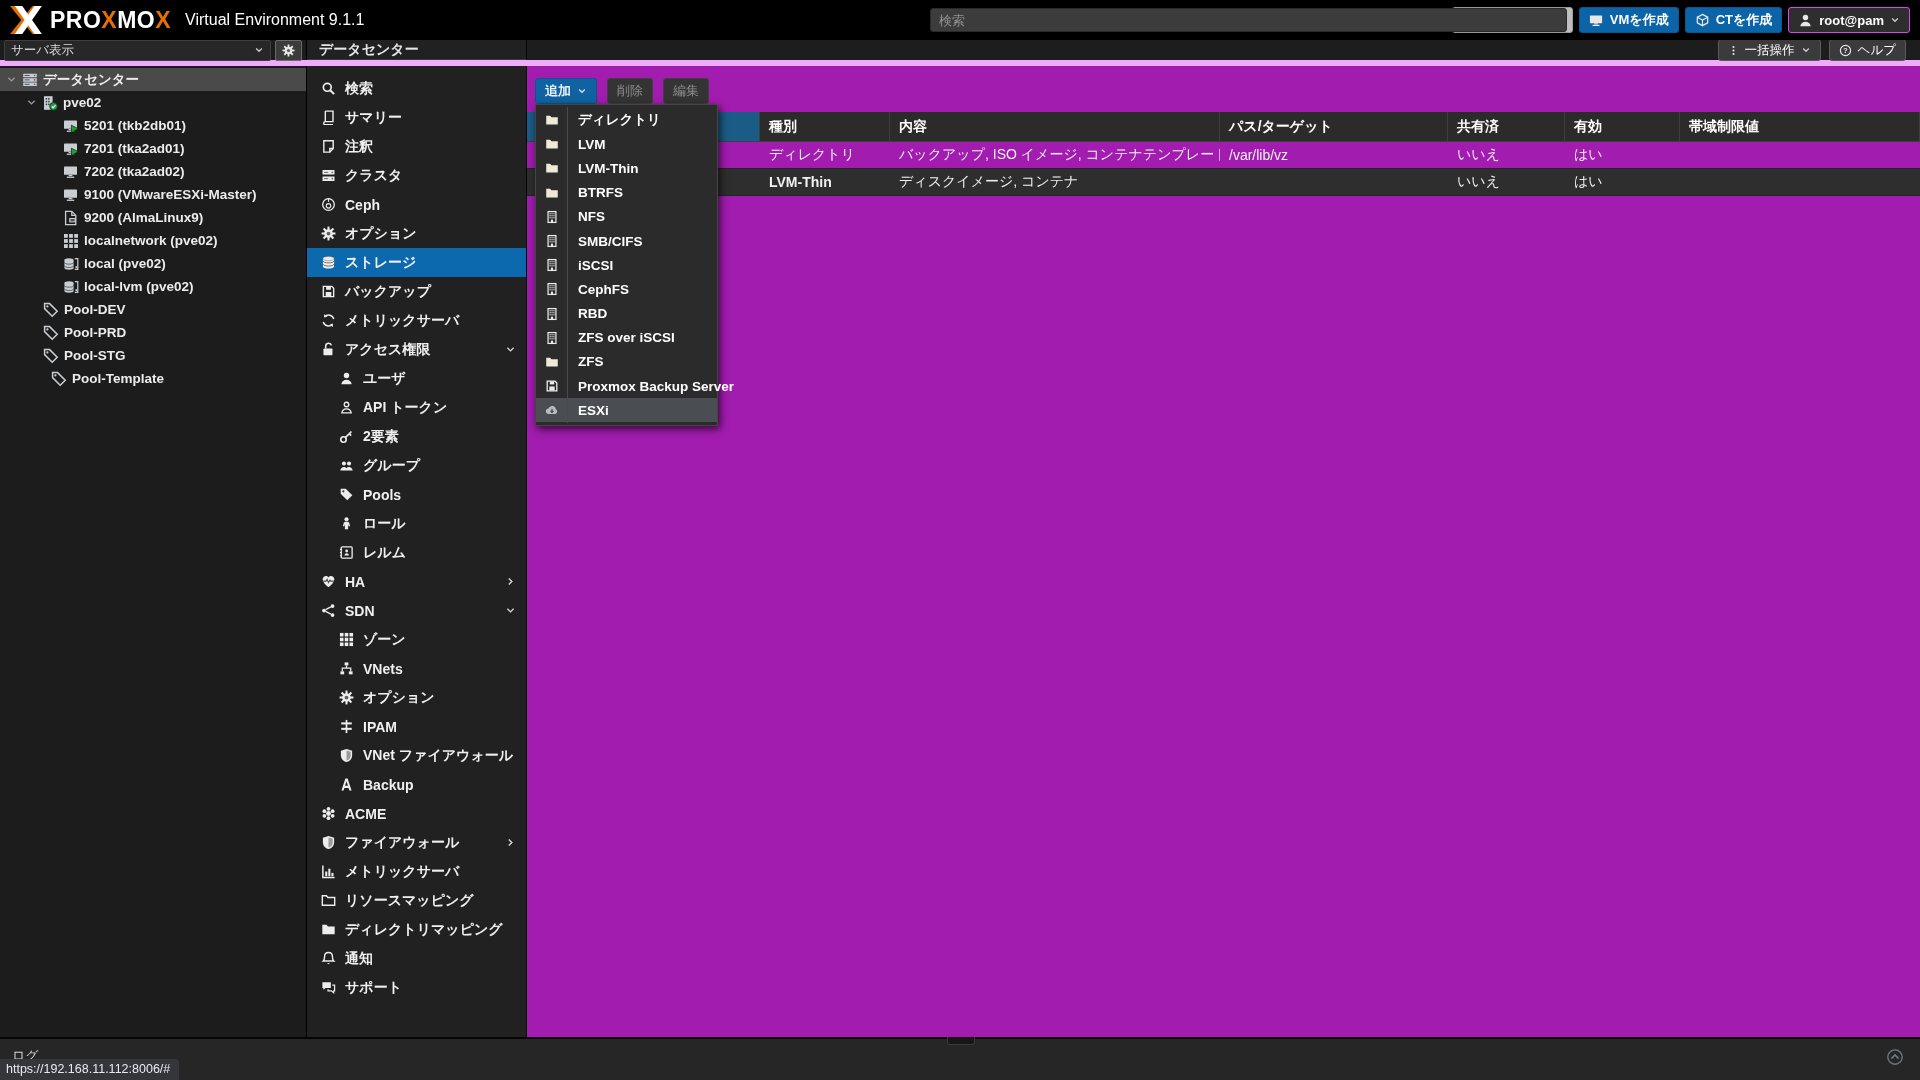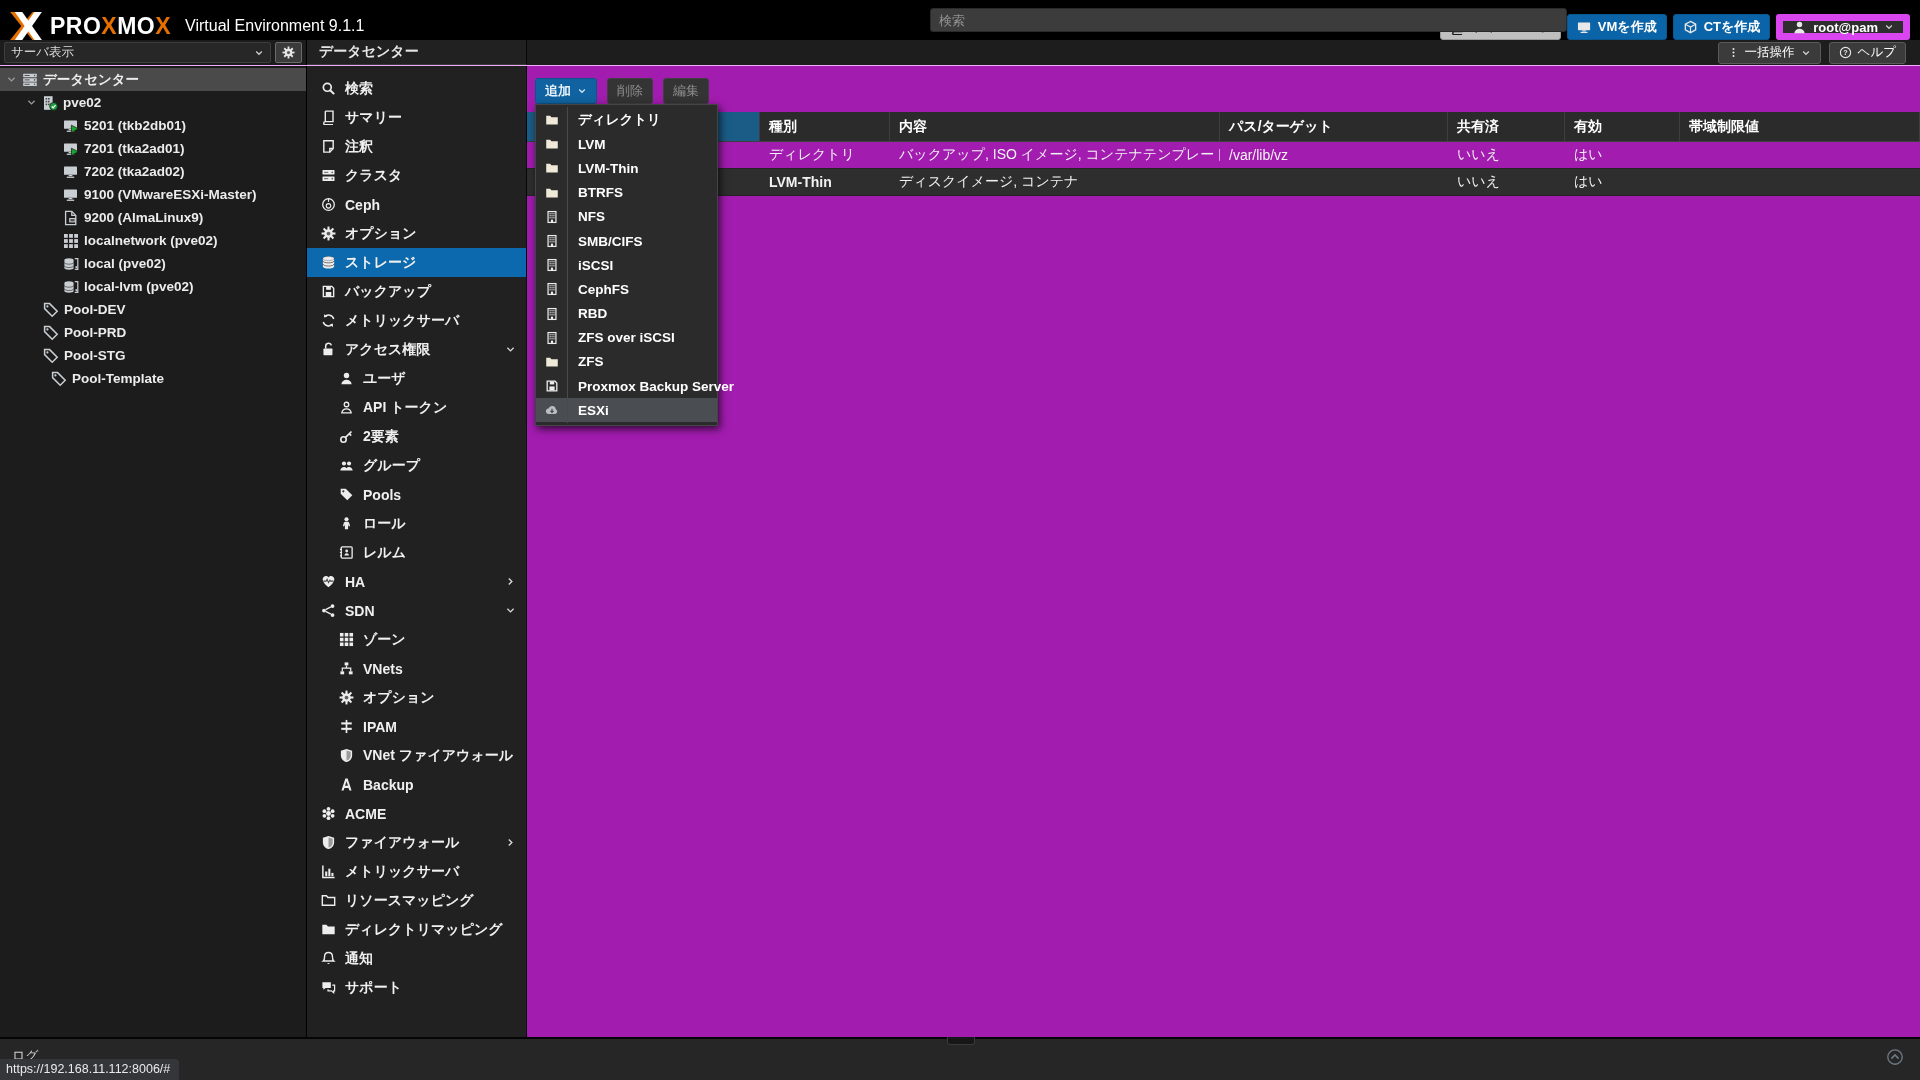--- a/index.html
+++ b/index.html
@@ -3,37 +3,37 @@
 <meta charset="utf-8">
 <style>
   * { margin:0; padding:0; box-sizing:border-box; }
   html,body { width:1920px; height:1080px; overflow:hidden; background:#111; }
   body { font-family:"Liberation Sans","DejaVu Sans",sans-serif; color:#e6e6e6; font-size:14px; }
   #app { position:relative; width:1920px; height:1080px; background:#181818; overflow:hidden; }
   .ic { width:15px; height:15px; flex:0 0 auto; color:#e8e8e8; }
   svg { display:inline-block; vertical-align:middle; }
 
   
-  .topbar { height:40px; background:#000; display:flex; align-items:flex-end; padding:0 10px; position:relative; }
+  .topbar { height:40px; background:#000; display:flex; align-items:center; padding:0 10px; position:relative; }
   .brandwrap { display:flex; align-items:center; gap:8px; }
   .brand { font-size:23px; font-weight:bold; letter-spacing:.5px; color:#fff; }
   .brand .bx { color:#e57000; }
   .subtitle { font-size:16px; color:#fff; margin-left:6px; font-weight:400; }
   .gsearch { position:absolute; left:930px; top:8px; width:637px; height:24px; background:#3c3c3c; border:1px solid #2a2a2a; border-radius:3px; color:#ddd; padding:0 8px; font-size:13px; outline:none; }
   .gsearch::placeholder { color:#949494; }
   .tb-right { margin-left:auto; display:flex; gap:6px; align-items:center; }
   .btn { display:inline-flex; align-items:center; gap:6px; border-radius:3px; font-size:13px; padding:0 9px; height:26px; cursor:pointer; border:1px solid transparent; white-space:nowrap; }
   .btn-light { background:#bfbfbf; color:#1a1a1a; border-color:#9a9a9a; }
   .btn-light .ic { color:#1a1a1a; }
   .btn-blue { background:#0c64a8; color:#fff; font-weight:600; border-color:#0a568f; }
-  .btn-user { background:#2e2e2e; color:#fff; border:7px solid #d946ef; font-weight:600; }
+  .btn-user { background:#2e2e2e; color:#fff; border:1px solid #d946ef; font-weight:600; }
   .chev { width:10px; height:10px; color:#cfcfcf; }
 
   
-  .subheader { height:26px; display:flex; background:#1d1d1d; border-bottom:1px solid #f0abfc; }
+  .subheader { height:26px; display:flex; background:#1d1d1d; border-bottom:6px solid #f0abfc; }
   .sh-tree { width:307px; display:flex; align-items:center; gap:4px; padding:0 4px; background:#1c1c1c; border-right:1px solid #000; }
   .vselect { flex:1; height:21px; background:#272727; border:1px solid #3e3e3e; border-radius:2px; display:flex; align-items:center; padding:0 6px; font-size:12.5px; color:#ddd; }
   .vselect .chev { margin-left:auto; }
   .gearbtn { width:27px; height:21px; background:#3b3b3b; border:1px solid #6a6a6a; border-radius:2px; display:flex; align-items:center; justify-content:center; cursor:pointer; }
   .gearbtn .ic { width:13px; height:13px; }
   .sh-menu { width:220px; display:flex; align-items:center; padding:0 12px; font-weight:bold; font-size:14px; background:#212121; border-right:1px solid #060606; border-bottom:1px solid #3a3a3a; }
   .sh-content { flex:1; display:flex; align-items:center; justify-content:flex-end; gap:8px; padding-right:14px; }
   .btn-gray { background:#3b3b3b; border:1px solid #5a5a5a; color:#fff; height:22px; font-size:12.5px; }
 
   

